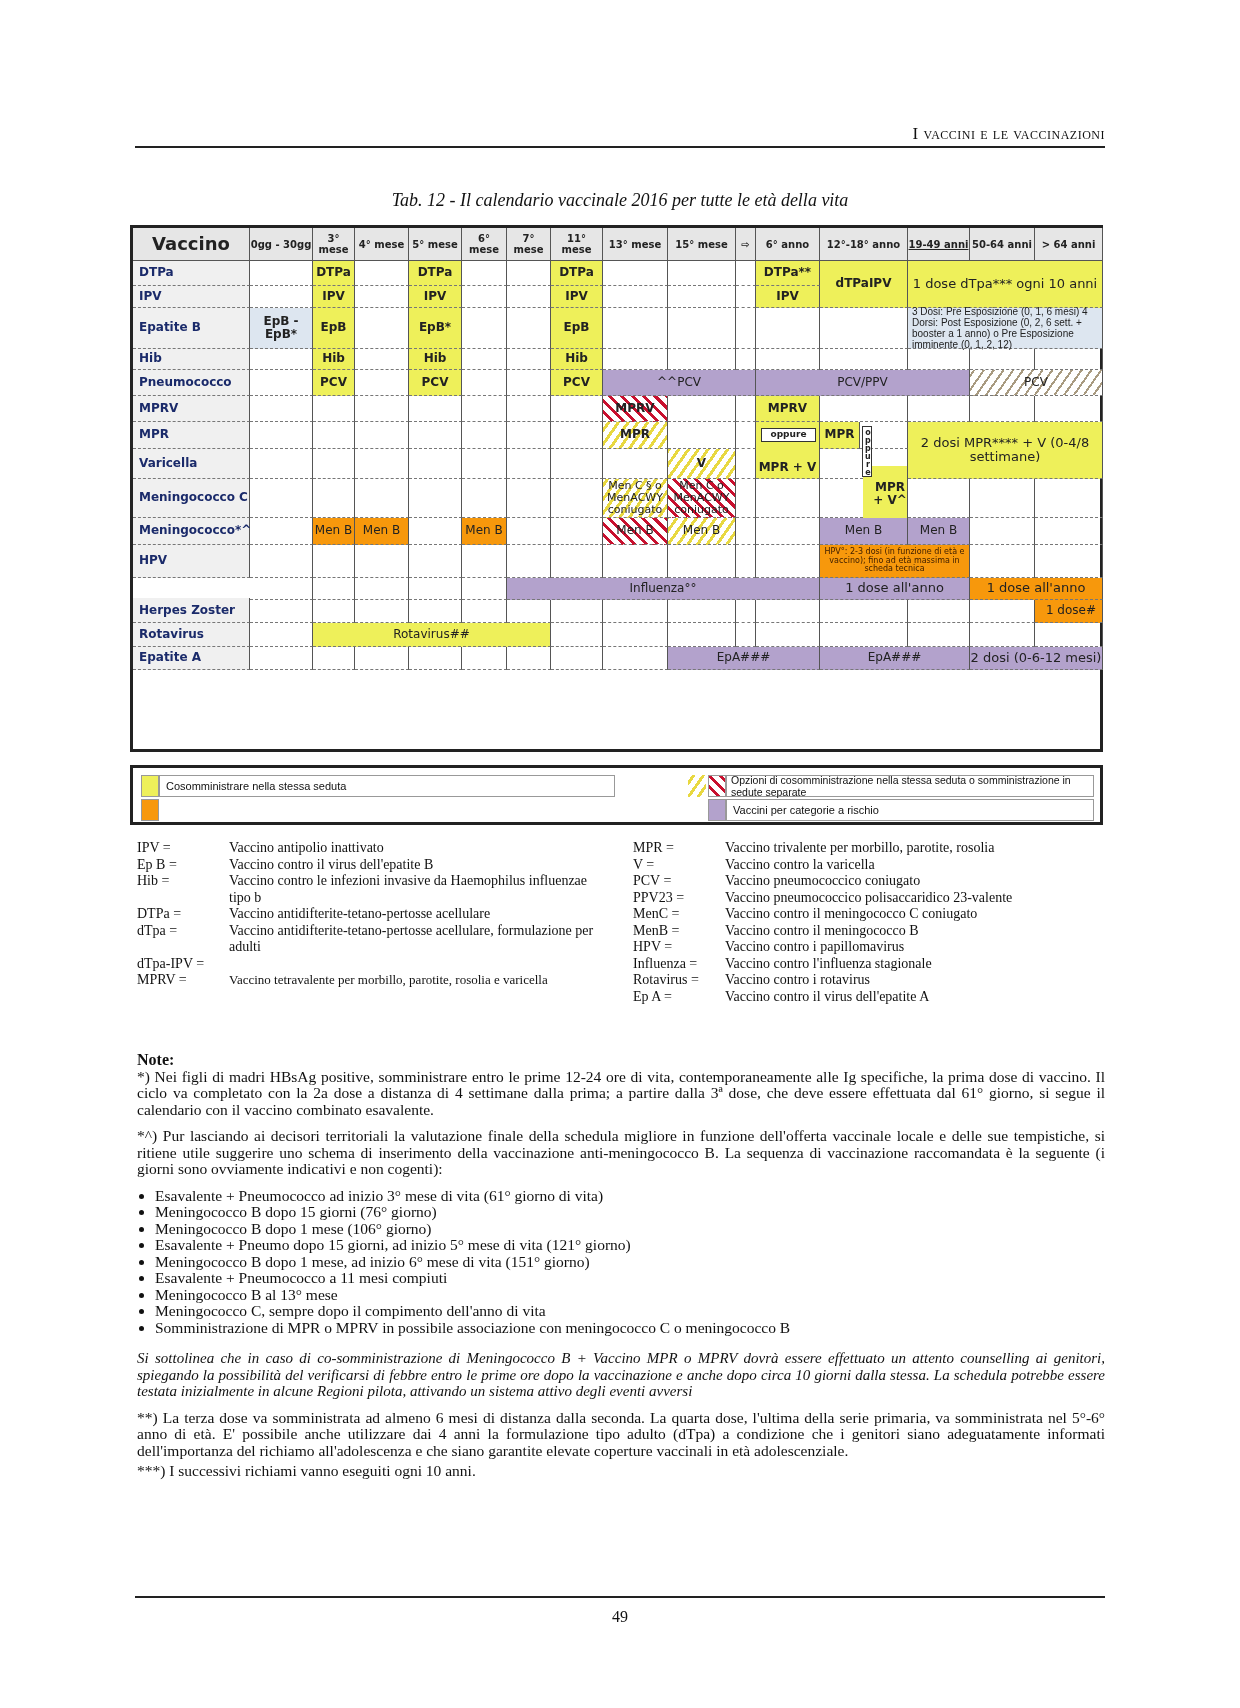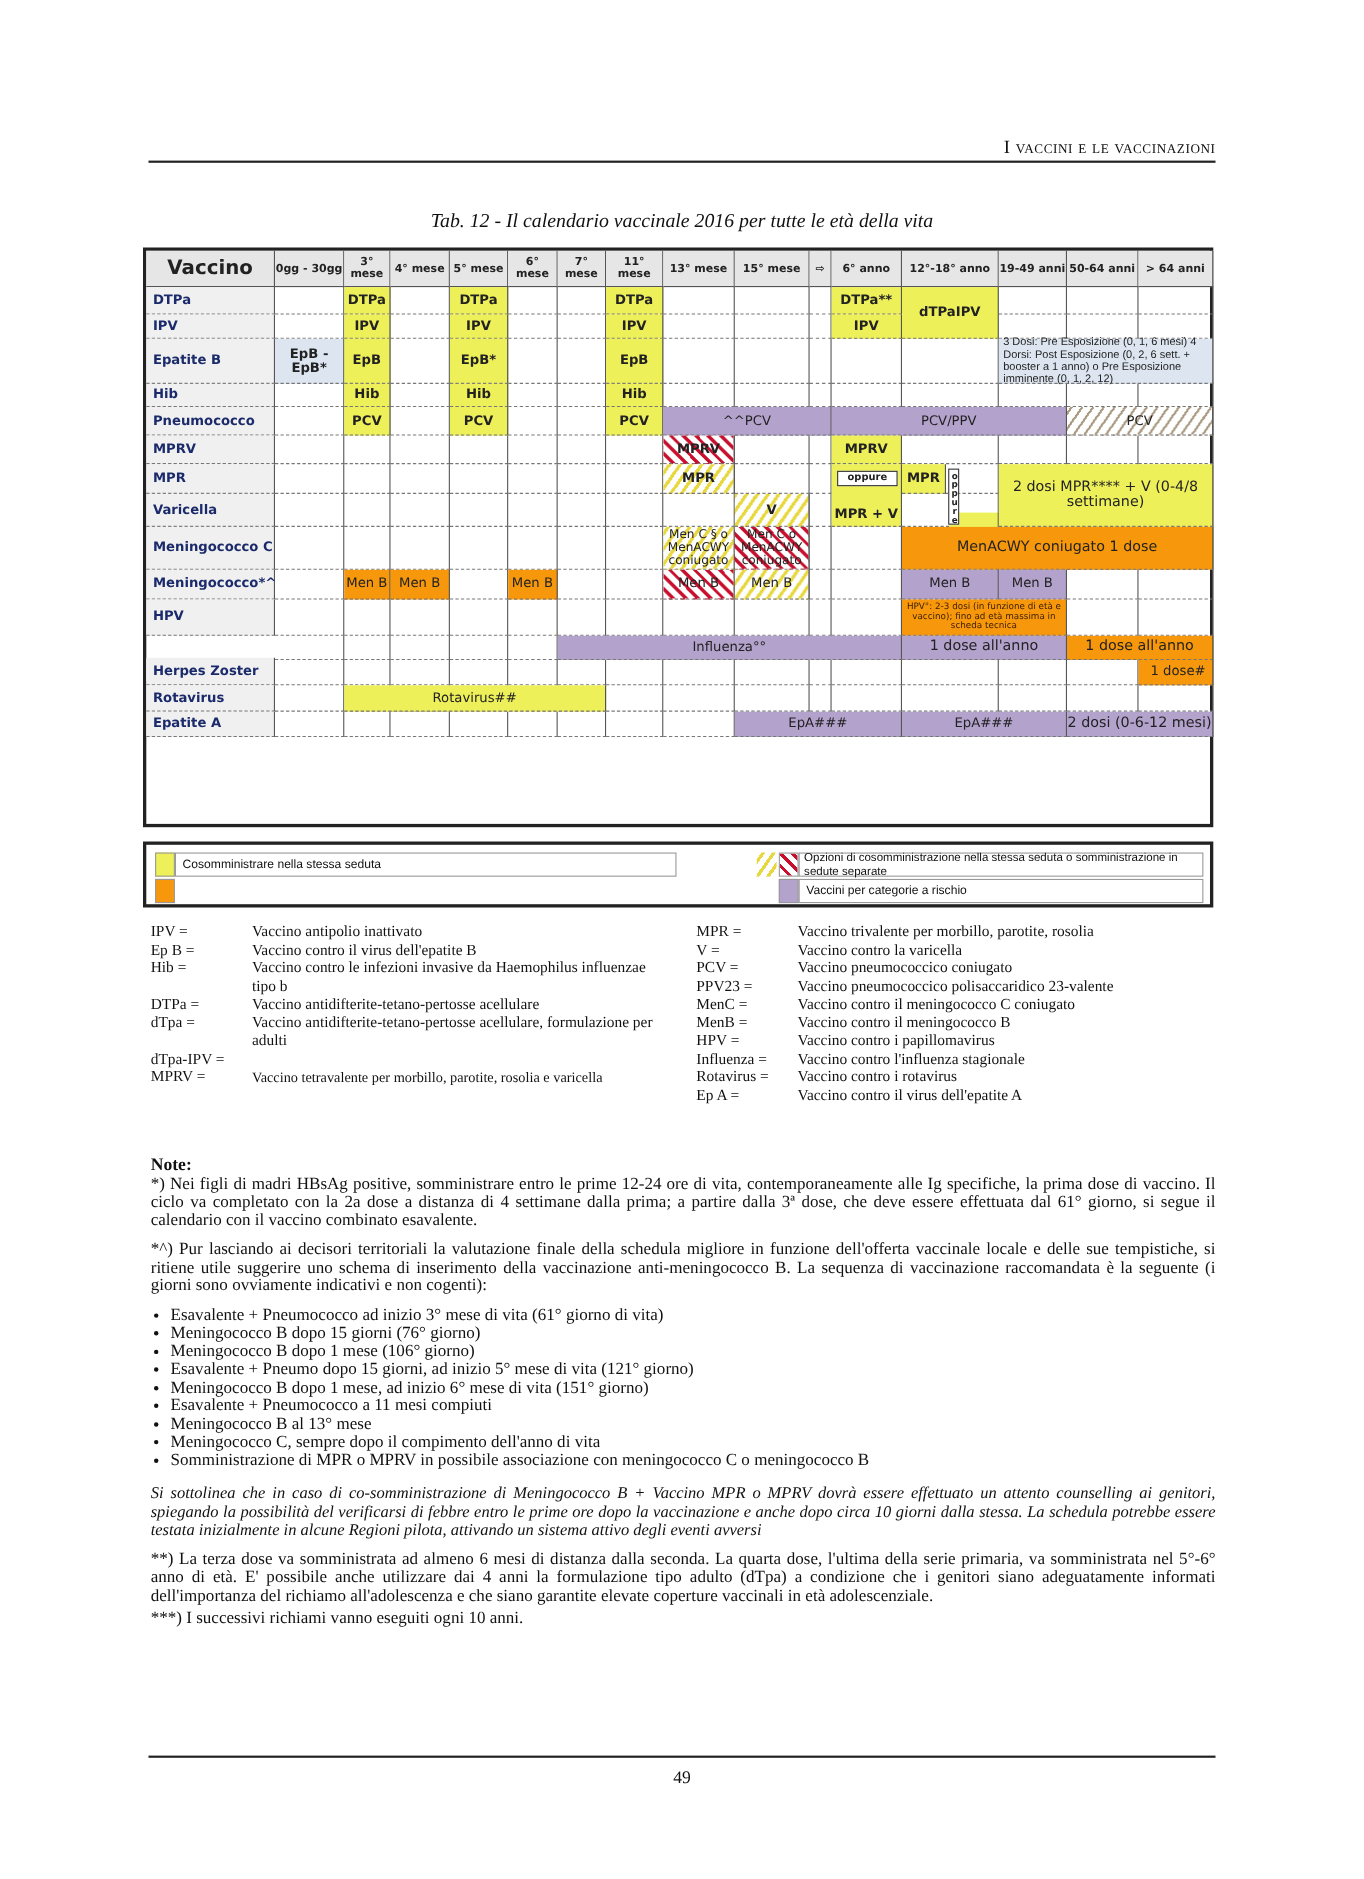--- a/index.html
+++ b/index.html
@@ -45,21 +45,21 @@
     <div class="cell hdr" style="left: 222px; width: 54px; top: 0px; height: 33px; text-align: center;">4° mese</div>
     <div class="cell hdr" style="left: 276px; width: 53px; top: 0px; height: 33px;">5° mese</div>
     <div class="cell hdr" style="left: 329px; width: 45px; top: 0px; height: 33px;">6° mese</div>
     <div class="cell hdr" style="left: 374px; width: 44px; top: 0px; height: 33px;">7° mese</div>
     <div class="cell hdr" style="left: 418px; width: 52px; top: 0px; height: 33px;">11° mese</div>
     <div class="cell hdr" style="left: 470px; width: 65px; top: 0px; height: 33px;">13° mese</div>
     <div class="cell hdr" style="left: 535px; width: 68px; top: 0px; height: 33px;">15° mese</div>
     <div class="cell hdr" style="left: 603px; width: 20px; top: 0px; height: 33px;">⇨</div>
     <div class="cell hdr" style="left: 623px; width: 64px; top: 0px; height: 33px;">6° anno</div>
     <div class="cell hdr" style="left: 687px; width: 88px; top: 0px; height: 33px;">12°-18° anno</div>
-    <div class="cell hdr" style="left: 775px; width: 62px; top: 0px; height: 33px;">19-49 anni</div>
+    <div class="cell hdr" style="left: 775px; width: 62px; top: 0px; height: 33px; text-decoration: underline;">19-49 anni</div>
     <div class="cell hdr" style="left: 837px; width: 65px; top: 0px; height: 33px;">50-64 anni</div>
     <div class="cell hdr" style="left: 902px; width: 68px; top: 0px; height: 33px;">&gt; 64 anni</div>
     <div class="cell rowlbl" style="left: 0px; width: 117px; top: 33px; height: 25px;">DTPa</div>
     <div class="cell rowlbl" style="left: 0px; width: 117px; top: 58px; height: 22px;">IPV</div>
     <div class="cell rowlbl" style="left: 0px; width: 117px; top: 80px; height: 41px;">Epatite B</div>
     <div class="cell rowlbl" style="left: 0px; width: 117px; top: 121px; height: 21px;">Hib</div>
     <div class="cell rowlbl" style="left: 0px; width: 117px; top: 142px; height: 26px;">Pneumococco</div>
     <div class="cell rowlbl" style="left: 0px; width: 117px; top: 168px; height: 26px;">MPRV</div>
     <div class="cell rowlbl" style="left: 0px; width: 117px; top: 194px; height: 27px;">MPR</div>
     <div class="cell rowlbl" style="left: 0px; width: 117px; top: 221px; height: 30px;">Varicella</div>
@@ -297,20 +297,21 @@
     <div class="cell " style="left: 902px; width: 68px; top: 419px; height: 23px;"></div>
     <div class="cell y" style="left: 180px; width: 42px; top: 33px; height: 25px;">DTPa</div>
     <div class="cell y" style="left: 180px; width: 42px; top: 58px; height: 22px;">IPV</div>
     <div class="cell y" style="left: 276px; width: 53px; top: 33px; height: 25px;">DTPa</div>
     <div class="cell y" style="left: 276px; width: 53px; top: 58px; height: 22px;">IPV</div>
     <div class="cell y" style="left: 418px; width: 52px; top: 33px; height: 25px;">DTPa</div>
     <div class="cell y" style="left: 418px; width: 52px; top: 58px; height: 22px;">IPV</div>
     <div class="cell y" style="left: 623px; width: 64px; top: 33px; height: 25px;">DTPa**</div>
     <div class="cell y" style="left: 623px; width: 64px; top: 58px; height: 22px;">IPV</div>
     <div class="cell y" style="left: 687px; width: 88px; top: 33px; height: 47px;">dTPaIPV</div>
+    <div class="cell y" style="left: 775px; width: 195px; top: 33px; height: 47px; font-weight: normal; font-size: 13px;">1 dose dTpa*** ogni 10 anni</div>
     <div class="cell b" style="left: 117px; width: 63px; top: 80px; height: 41px;">EpB - EpB*</div>
     <div class="cell y" style="left: 180px; width: 42px; top: 80px; height: 41px;">EpB</div>
     <div class="cell y" style="left: 276px; width: 53px; top: 80px; height: 41px;">EpB*</div>
     <div class="cell y" style="left: 418px; width: 52px; top: 80px; height: 41px;">EpB</div>
     <div class="cell b small" style="left: 775px; width: 195px; top: 80px; height: 41px;">3 Dosi: Pre Esposizione (0, 1, 6 mesi) 4 Dorsi: Post Esposizione (0, 2, 6 sett. + booster a 1 anno) o Pre Esposizione imminente (0, 1, 2, 12)</div>
     <div class="cell y" style="left: 180px; width: 42px; top: 121px; height: 21px;">Hib</div>
     <div class="cell y" style="left: 276px; width: 53px; top: 121px; height: 21px;">Hib</div>
     <div class="cell y" style="left: 418px; width: 52px; top: 121px; height: 21px;">Hib</div>
     <div class="cell y" style="left: 180px; width: 42px; top: 142px; height: 26px;">PCV</div>
     <div class="cell y" style="left: 276px; width: 53px; top: 142px; height: 26px;">PCV</div>
@@ -323,21 +324,20 @@
     <div class="cell hy" style="left: 470px; width: 65px; top: 194px; height: 27px;">MPR</div>
     <div class="cell hy" style="left: 535px; width: 68px; top: 221px; height: 30px;">V</div>
     <div class="cell y" style="left: 623px; width: 64px; top: 194px; height: 57px; align-items: flex-end; padding-bottom: 4px;">MPR + V</div>
     <div class="cell" style="left: 628px; top: 200px; width: 55px; height: 14px; background: rgb(255, 255, 255); border: 1px solid rgb(51, 51, 51); font-size: 9px;">oppure</div>
     <div class="cell y" style="left: 687px; width: 40px; top: 194px; height: 27px;">MPR</div>
     <div class="cell y" style="left: 730px; top: 194px; width: 45px; height: 57px; padding-left: 10px; margin-top: 44px;">MPR + V^</div>
     <div class="cell" style="left: 729px; top: 198px; width: 10px; height: 51px; background: rgb(255, 255, 255); border: 1px solid rgb(51, 51, 51); font-size: 8px; writing-mode: vertical-rl; text-orientation: upright; letter-spacing: -1px;">oppure</div>
     <div class="cell y" style="left: 775px; width: 195px; top: 194px; height: 57px; font-weight: normal; font-size: 13px;">2 dosi MPR**** + V (0-4/8 settimane)</div>
     <div class="cell hy" style="left: 470px; width: 65px; top: 251px; height: 39px; font-weight: normal; font-size: 11px;">Men C § o MenACWY coniugato</div>
     <div class="cell hr" style="left: 535px; width: 68px; top: 251px; height: 39px; font-weight: normal; font-size: 11px;">Men C o MenACWY coniugato</div>
-    <div class="cell o" style="left: 687px; width: 283px; top: 251px; height: 39px; font-weight: normal; font-size: 13px;">MenACWY coniugato 1 dose</div>
     <div class="cell o" style="left: 180px; width: 42px; top: 290px; height: 27px; font-weight: normal;">Men B</div>
     <div class="cell o" style="left: 222px; width: 54px; top: 290px; height: 27px; font-weight: normal;">Men B</div>
     <div class="cell o" style="left: 329px; width: 45px; top: 290px; height: 27px; font-weight: normal;">Men B</div>
     <div class="cell hr" style="left: 470px; width: 65px; top: 290px; height: 27px; font-weight: normal;">Men B</div>
     <div class="cell hy" style="left: 535px; width: 68px; top: 290px; height: 27px; font-weight: normal;">Men B</div>
     <div class="cell p" style="left: 687px; width: 88px; top: 290px; height: 27px; font-weight: normal;">Men B</div>
     <div class="cell p" style="left: 775px; width: 62px; top: 290px; height: 27px; font-weight: normal;">Men B</div>
     <div class="cell o tiny" style="left: 687px; width: 150px; top: 317px; height: 33px; font-weight: normal; color: rgb(64, 32, 0);">HPV°: 2-3 dosi (in funzione di età e vaccino); fino ad età massima in scheda tecnica</div>
     <div class="cell p" style="left: 374px; width: 313px; top: 350px; height: 22px; font-weight: normal;">Influenza°°</div>
     <div class="cell p" style="left: 687px; width: 150px; top: 350px; height: 22px; font-weight: normal; font-size: 13px;">1 dose all'anno</div>

